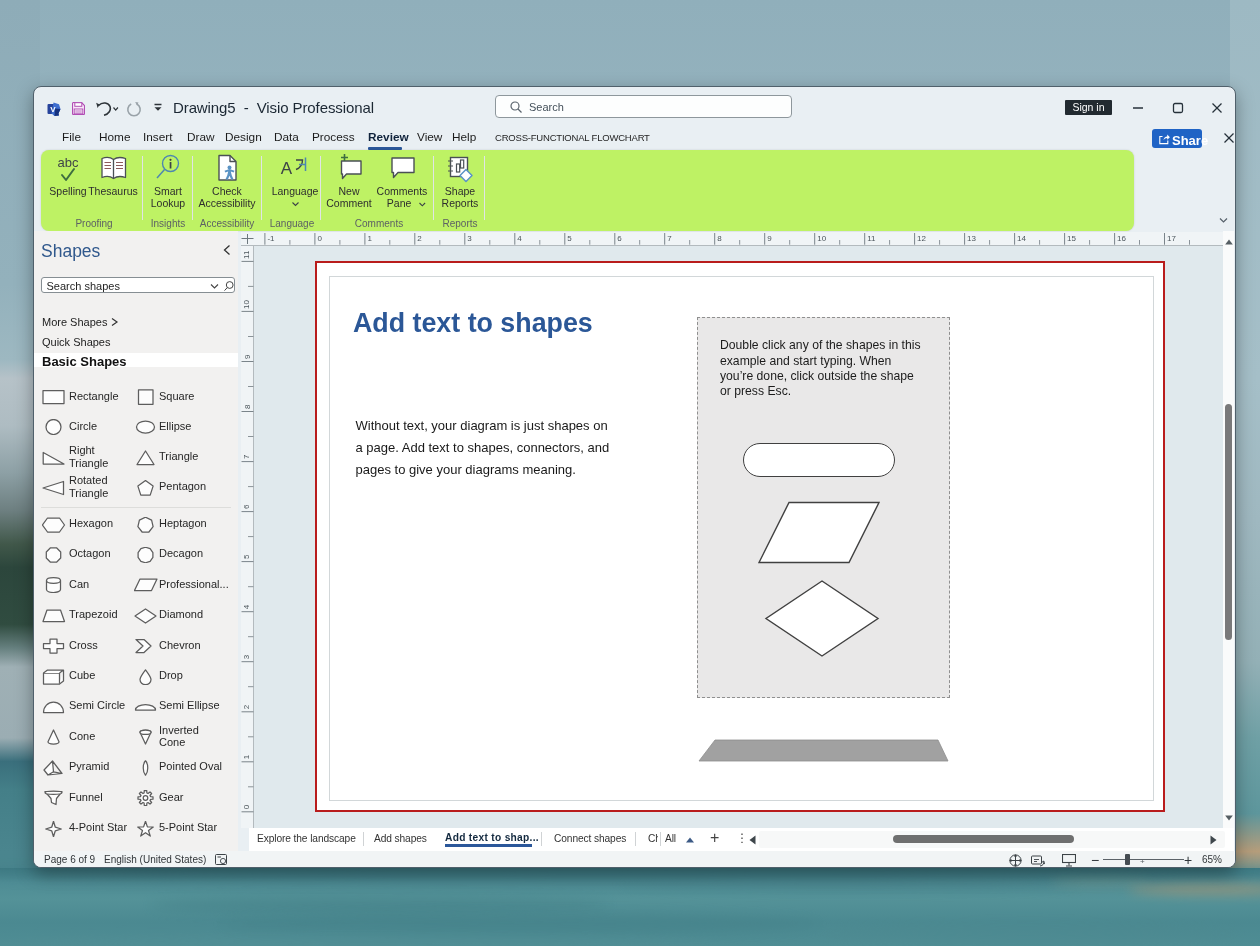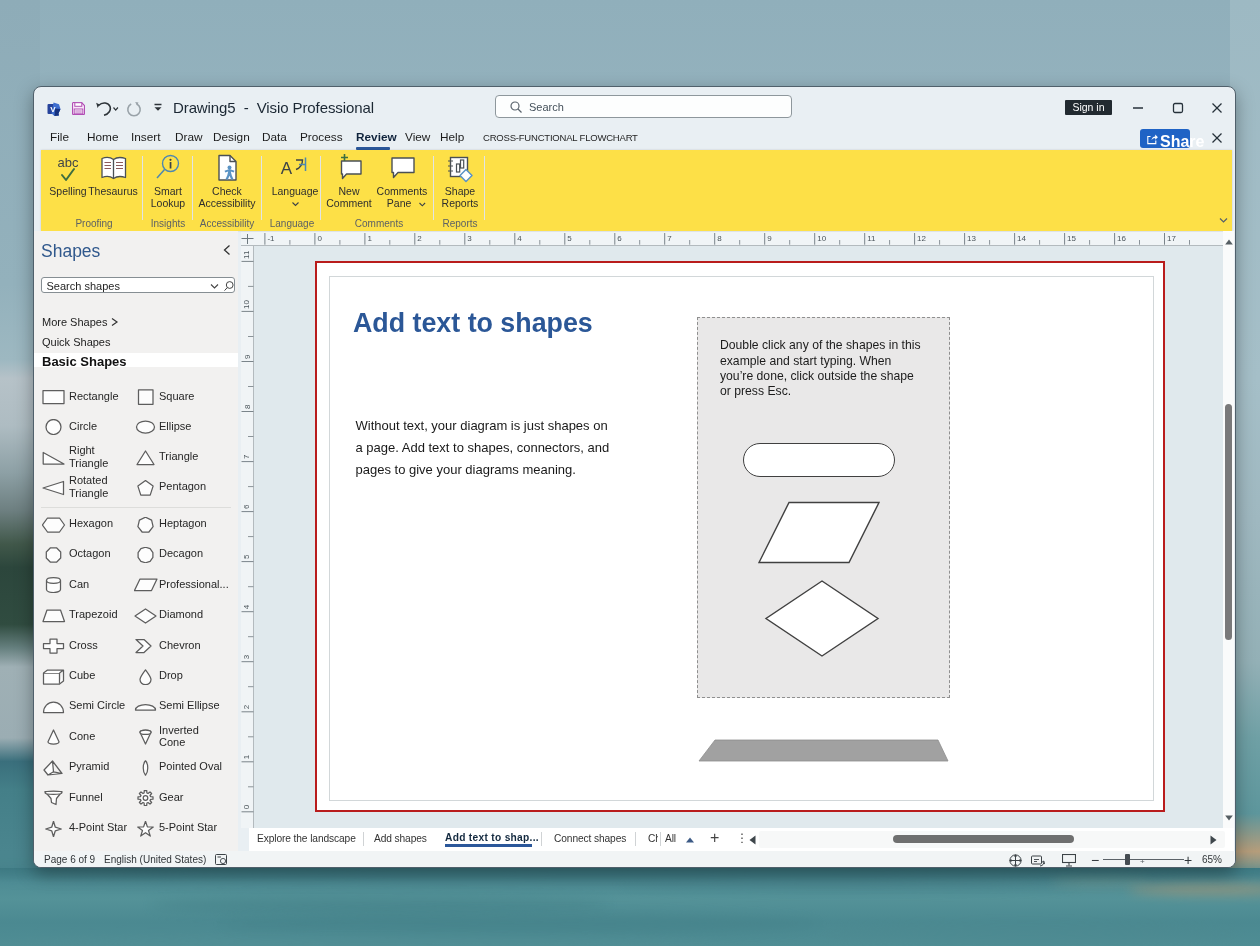--- a/index.html
+++ b/index.html
@@ -24,28 +24,28 @@
   .tb-ic { position:absolute; top:15px; }
   #title-text { position:absolute; left:139px; top:12px; font-size:15px; letter-spacing:-0.1px; color:#1b2733; white-space:nowrap; }
   #searchbox { position:absolute; left:461px; top:8px; width:297px; height:23px; background:#fdfefe;
     border:1px solid #8e979c; border-radius:4px; }
   #searchbox .mag { position:absolute; left:13px; top:4px; }
   #searchbox .stext { position:absolute; left:33px; top:4.5px; font-size:11px; color:#44505a; }
   #signin { position:absolute; left:1031px; top:13px; width:47px; height:15px; background:#222a30;
     color:#fff; font-size:10.5px; text-align:center; line-height:15px; border-radius:1px; }
   .wbtn { position:absolute; top:12px; width:18px; height:18px; color:#333; }
   
-  #menubar { position:absolute; left:0; top:38px; width:100%; height:25px; font-size:11.8px; color:#1c1c1c; }
+  #menubar { position:absolute; left:12px; top:38px; width:100%; height:25px; font-size:11.8px; color:#1c1c1c; }
   .mitem { position:absolute; top:5px; white-space:nowrap; }
   #review-ul { position:absolute; left:322px; top:22px; width:34px; height:2.5px; background:#2b579a; border-radius:1px; }
   #share { position:absolute; left:1106px; top:4px; width:50px; height:19px; background:#1f63c5; border-radius:3px;
      color:#fff; font-size:11.5px; font-weight:bold; }
   
-  #ribbon { position:absolute; left:7px; top:63px; width:1191px; height:81px; background:#fde047;
-     border-radius:0; box-shadow:0 0 2px rgba(0,0,0,0.15); }
+  #ribbon { position:absolute; left:7px; top:63px; width:1093px; height:81px; background:#bef264;
+     border-radius:8px; box-shadow:0 0 2px rgba(0,0,0,0.15); }
   .rlabel { position:absolute; font-size:10.5px; color:#2e2e2e; text-align:center; white-space:nowrap; }
   .rgroup { position:absolute; top:67.5px; font-size:10px; color:#5d6164; text-align:center; white-space:nowrap; }
   .rsep { position:absolute; top:6px; width:1px; height:64px; background:#e1e4e6; }
   
   #shapespanel { position:absolute; left:0; top:144px; width:204px; height:620px; background:#f2f1f0; }
   .si polygon, .si rect, .si circle, .si ellipse, .si path { fill:#fdfdfd; stroke:#5d5d5d; stroke-width:1.25; stroke-linejoin:round; }
   .slbl { position:absolute; font-size:11px; color:#262626; line-height:12.5px; white-space:nowrap; }
   #vruler { position:absolute; left:207px; top:158.7px; width:13px; height:582.3px; background:#f0f4f6; border-right:1px solid #b3babe; }
   #hruler { position:absolute; left:220px; top:145px; width:969px; height:13.7px; background:#f0f4f6; border-bottom:1px solid #b3babe; }
   #rulercorner { position:absolute; left:207px; top:145px; width:13px; height:13.7px; background:#f0f4f6; border-bottom:1px solid #b3babe; }
@@ -134,21 +134,21 @@
     <div class="mitem" style="left:322px;font-weight:bold;color:#10233c">Review</div>
     <div class="mitem" style="left:371px">View</div>
     <div class="mitem" style="left:406px">Help</div>
     <div class="mitem" style="left:449px;top:6.5px;font-size:9.5px;letter-spacing:-0.2px;color:#252525">CROSS-FUNCTIONAL FLOWCHART</div>
     <div id="review-ul"></div>
     <div id="share">
       <svg style="position:absolute;left:6px;top:3.5px" width="13" height="12" viewBox="0 0 13 12">
         <path d="M4.5 3.5 H1.8 V10.6 H9.8 V7.5" fill="none" stroke="#fff" stroke-width="1.1"></path>
         <path d="M5.5 7.2 C5.8 4.8 7.2 3.6 9.2 3.4 L9.2 1.6 L11.9 4.2 L9.2 6.8 L9.2 5.1 C7.6 5.2 6.5 5.8 5.5 7.2 Z" fill="#fff"></path>
       </svg>
-      <span style="position:absolute;left:20px;top:3.5px;font-size:16px">Share</span>
+      <span style="position:absolute;left:20px;top:3.5px;font-size:13px">Share</span>
     </div>
     <svg class="wbtn" style="left:1174px;top:4px" width="18" height="18" viewBox="0 0 18 18">
       <line x1="4.5" y1="4.5" x2="13.5" y2="13.5" stroke="#26313a" stroke-width="1.3"></line>
       <line x1="13.5" y1="4.5" x2="4.5" y2="13.5" stroke="#26313a" stroke-width="1.3"></line>
     </svg>
   </div>
   <div id="ribbon">
 
     <svg class="abs" style="left:12px;top:5px" width="30" height="30" viewBox="0 0 30 30">
       <text x="15" y="12" font-size="13" fill="#404548" text-anchor="middle" font-family="Liberation Sans">abc</text>

